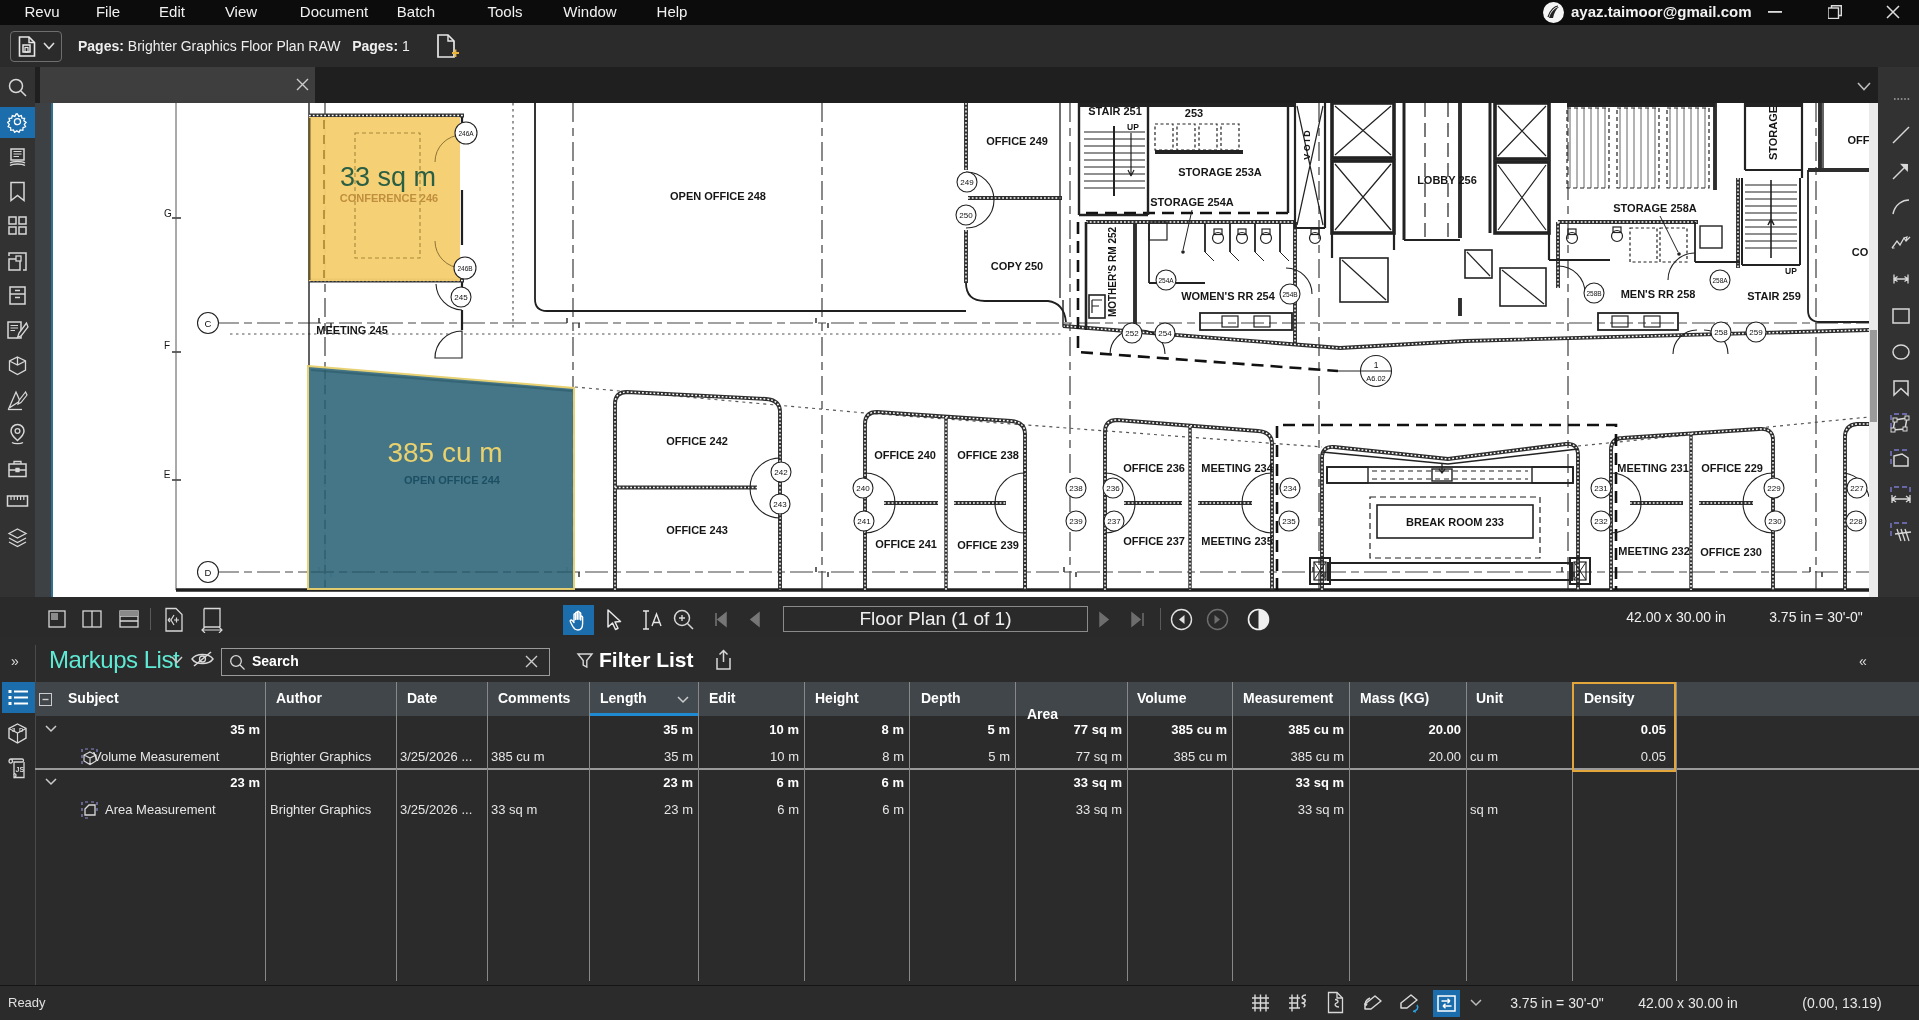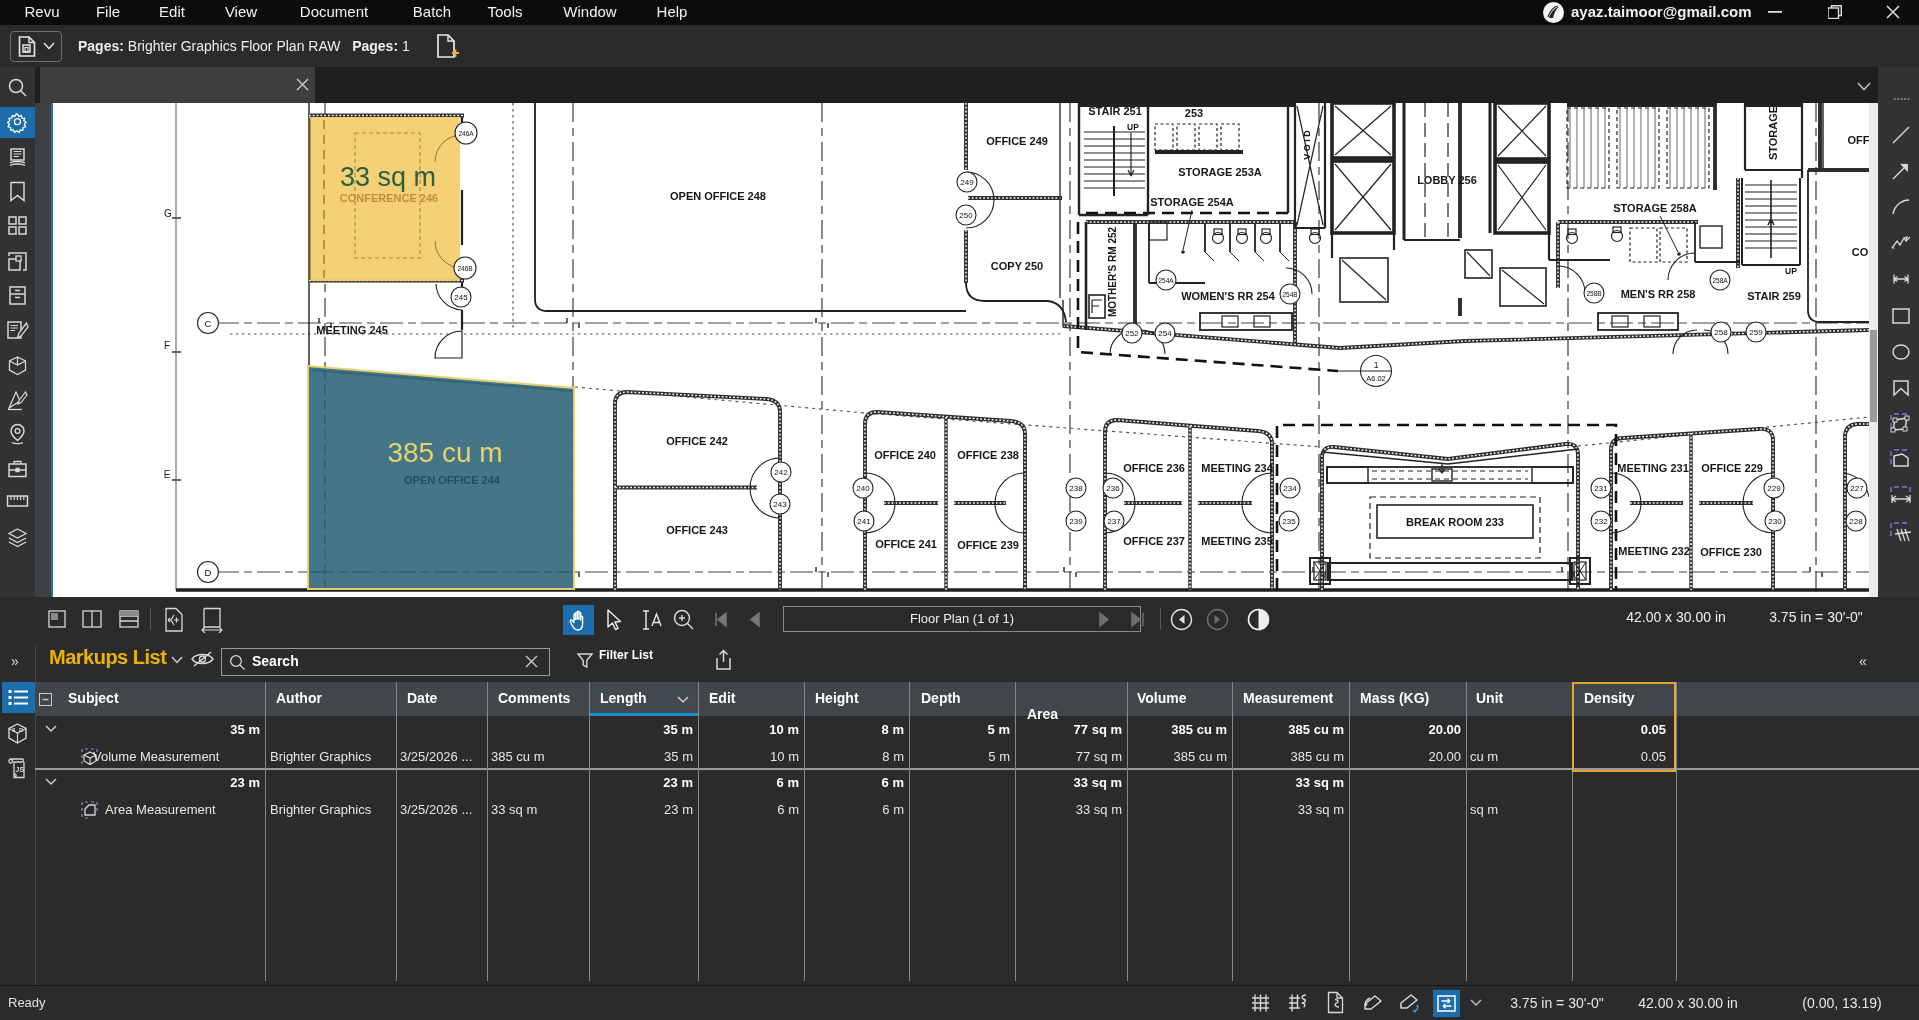--- a/index.html
+++ b/index.html
@@ -27,21 +27,21 @@
 .gi2{stroke:#d8d8d8;stroke-width:1.3;fill:none;}
 </style>
 </head>
 <body>
 <div id="menubar">
 <span class="mi" style="left:42px">Revu</span>
 <span class="mi" style="left:108px">File</span>
 <span class="mi" style="left:172px">Edit</span>
 <span class="mi" style="left:241px">View</span>
 <span class="mi" style="left:334px">Document</span>
-<span class="mi" style="left:432px">Batch</span>
+<span class="mi" style="left:416px">Batch</span>
 <span class="mi" style="left:505px">Tools</span>
 <span class="mi" style="left:590px">Window</span>
 <span class="mi" style="left:672px">Help</span>
 <svg class="ico" style="left:1542px;top:1px" width="23" height="23" viewBox="0 0 23 23">
       <circle cx="11.5" cy="11.5" r="10.5" fill="#f5f5f5"></circle>
       <path d="M7 17 C9 10 14 6 17 6 C14 8 12 12 11 17 Z" fill="#222"></path>
       <path d="M6 16 C8 9 13 5 16 5" stroke="#222" stroke-width="1.2" fill="none"></path>
     </svg>
 <span class="b" style="position:absolute;left:1571px;top:3px">ayaz.taimoor@gmail.com</span>
 <svg class="ico" style="left:1768px;top:11px" width="14" height="3" viewBox="0 0 14 3">
@@ -556,21 +556,21 @@
       <circle cx="10" cy="10" r="7.5" class="gi"></circle>
       <path d="M15.5 15.5 L21 21" class="gi"></path>
       <path d="M7 10 H13 M10 7 V13" stroke="#d8d8d8" stroke-width="1.4"></path>
     </svg>
 <svg class="ico" style="left:712px;top:14px" width="18" height="17" viewBox="0 0 18 17">
       <path d="M14 2 L6 8.5 L14 15 Z M4 2 V15" fill="#777" stroke="#777" stroke-width="1.5"></path>
     </svg>
 <svg class="ico" style="left:748px;top:14px" width="14" height="17" viewBox="0 0 14 17">
       <path d="M11 2 L3 8.5 L11 15 Z" fill="#777" stroke="#777" stroke-width="1.5"></path>
     </svg>
-<div style="position:absolute;left:783px;top:9px;width:358px;height:26px;border:1px solid #8a8a8a;box-sizing:border-box;color:#f0f0f0;font-size:13px;text-align:center;line-height:24px">Floor Plan (1 of 1)</div>
+<div style="position:absolute;left:783px;top:9px;width:305px;height:26px;border:1px solid #8a8a8a;box-sizing:border-box;color:#f0f0f0;font-size:19px;text-align:center;line-height:24px">Floor Plan (1 of 1)</div>
 <svg class="ico" style="left:1097px;top:14px" width="14" height="17" viewBox="0 0 14 17">
       <path d="M3 2 L11 8.5 L3 15 Z" fill="#6e6e6e" stroke="#6e6e6e" stroke-width="1.5"></path>
     </svg>
 <svg class="ico" style="left:1129px;top:14px" width="18" height="17" viewBox="0 0 18 17">
       <path d="M3 2 L11 8.5 L3 15 Z M14 2 V15" fill="#6e6e6e" stroke="#6e6e6e" stroke-width="1.5"></path>
     </svg>
 <div style="position:absolute;left:1160px;top:11px;width:1px;height:22px;background:#5a5a5a"></div>
 <svg class="ico" style="left:1170px;top:11px" width="23" height="23" viewBox="0 0 23 23">
       <circle cx="11.5" cy="11.5" r="10" stroke="#e0e0e0" stroke-width="1.4" fill="none"></circle>
       <path d="M14.5 7 L9 11.5 L14.5 16 Z" fill="#e0e0e0"></path>
@@ -600,42 +600,42 @@
       <path d="M11.5 2 L20 6.5 V16 L11.5 21 L3 16 V6.5 Z" stroke="#d8d8d8" stroke-width="1.4" fill="none"></path>
       <path d="M3 6.5 L11.5 11 L20 6.5 M11.5 11 V21" stroke="#d8d8d8" stroke-width="1.2" fill="none"></path>
       <text x="6" y="10" font-size="6" fill="#d8d8d8" font-weight="bold">3</text>
       <text x="13" y="10" font-size="6" fill="#d8d8d8" font-weight="bold">D</text>
     </svg>
 <svg class="ico" style="left:7px;top:120px" width="21" height="23" viewBox="0 0 21 23">
       <path d="M4 2 C2.5 2 2 3 2 4.5 C2 6 4 6.5 5 5.5 C6 4.5 5 2 4 2 H15 C17 2 17 5 15 5 H7 V20.5 C8.5 20.5 9 19.5 9 18 C9 16.5 7 16.5 6.5 17.5" stroke="#d8d8d8" stroke-width="1.3" fill="none"></path>
       <path d="M7 20.5 H17 V5" stroke="#d8d8d8" stroke-width="1.3" fill="none"></path>
       <text x="8.5" y="15" font-size="7" fill="#d8d8d8" font-weight="bold">JS</text>
     </svg>
-<span style="position:absolute;left:49px;top:9px;color:#eab308;font-size:20px;font-weight:bold;letter-spacing:-0.5px">Markups List</span>
+<span style="position:absolute;left:49px;top:9px;color:#5eead4;font-size:24px;font-weight:normal;letter-spacing:-0.5px">Markups List</span>
 <svg class="ico" style="left:171px;top:19px" width="12" height="8" viewBox="0 0 12 8">
       <path d="M1 1 L6 6.5 L11 1" fill="none" stroke="#ccc" stroke-width="1.5"></path>
     </svg>
 <svg class="ico" style="left:190px;top:12px" width="25" height="20" viewBox="0 0 25 20">
       <path d="M2 10 C6 4 19 4 23 10 C19 16 6 16 2 10 Z" stroke="#d8d8d8" stroke-width="1.4" fill="none"></path>
       <circle cx="12.5" cy="10" r="3" stroke="#d8d8d8" stroke-width="1.3" fill="none"></circle>
       <path d="M4 17 L21 3" stroke="#d8d8d8" stroke-width="1.6"></path>
     </svg>
 <div style="position:absolute;left:221px;top:11px;width:329px;height:28px;border:1px solid #9a9a9a;box-sizing:border-box"></div>
 <svg class="ico" style="left:229px;top:17px" width="17" height="17" viewBox="0 0 17 17">
       <circle cx="7" cy="7" r="5.3" class="gi2"></circle>
       <path d="M11 11 L15.5 15.5" class="gi2"></path>
     </svg>
 <span style="position:absolute;left:252px;top:16px;color:#fff;font-size:14px;font-weight:bold">Search</span>
 <svg class="ico" style="left:524px;top:17px" width="15" height="15" viewBox="0 0 15 15">
       <path d="M2 2 L13 13 M13 2 L2 13" stroke="#ccc" stroke-width="1.4"></path>
     </svg>
 <svg class="ico" style="left:576px;top:15px" width="18" height="18" viewBox="0 0 18 18">
       <path d="M2 2 H16 L10.8 8.5 V15 L7.2 13 V8.5 Z" stroke="#d8d8d8" stroke-width="1.4" fill="none"></path>
     </svg>
-<span style="position:absolute;left:599px;top:11px;color:#fff;font-size:12px;font-weight:bold">Filter List</span>
+<span style="position:absolute;left:599px;top:11px;color:#fff;font-size:21px;font-weight:bold">Filter List</span>
 <svg class="ico" style="left:714px;top:12px" width="19" height="22" viewBox="0 0 19 22">
       <path d="M3 9 V20 H16 V9" stroke="#d8d8d8" stroke-width="1.5" fill="none"></path>
       <path d="M9.5 13 V2 M5.5 5.5 L9.5 1.5 L13.5 5.5" stroke="#d8d8d8" stroke-width="1.5" fill="none"></path>
     </svg>
 <span style="position:absolute;left:1859px;top:16px;color:#ddd;font-size:14px;letter-spacing:-1px">«</span>
 <div id="thead" style="position:absolute;left:35px;top:45px;width:1884px;height:34px;background:#41464a;color:#fff;font-size:14px;font-weight:bold">
 <svg class="ico" style="left:4px;top:11px" width="13" height="13" viewBox="0 0 13 13">
         <rect x="0.5" y="0.5" width="12" height="12" stroke="#ccc" fill="none"></rect>
         <path d="M3.5 6.5 H9.5" stroke="#ccc" stroke-width="1.4"></path>
       </svg>

